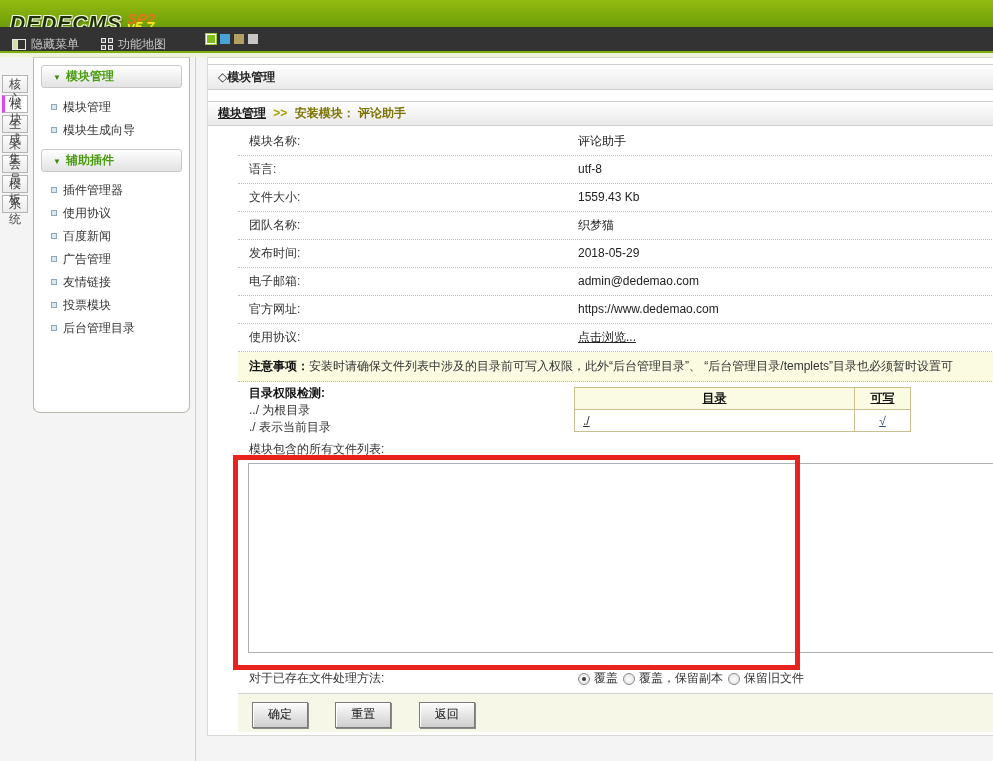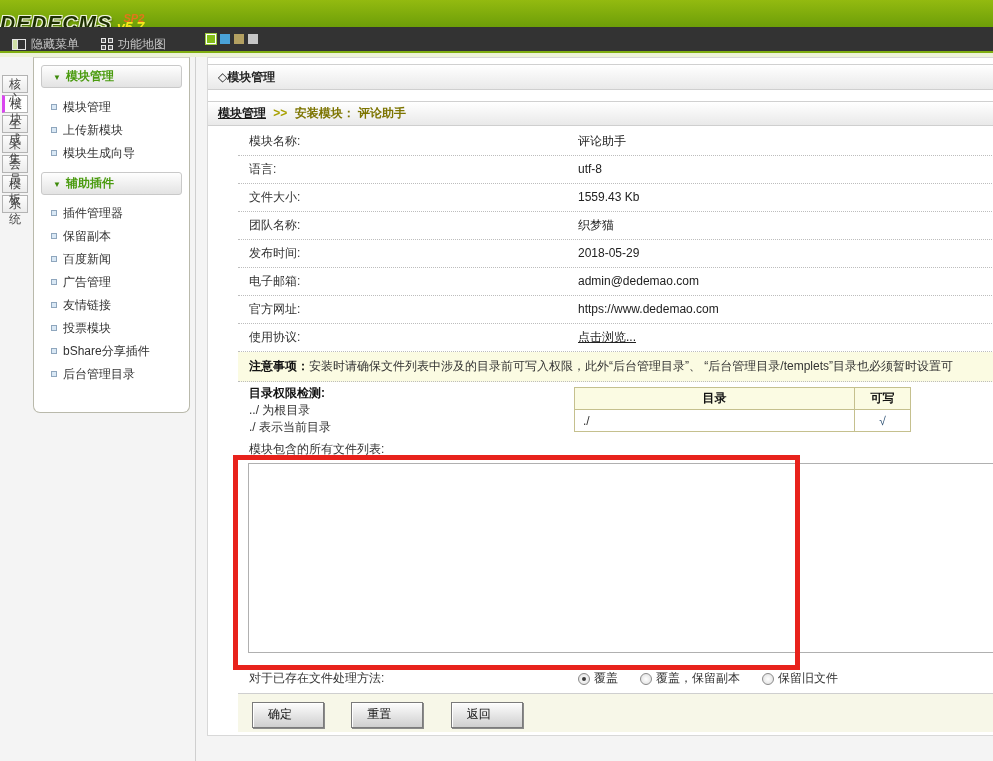--- a/index.html
+++ b/index.html
@@ -1,25 +1,25 @@
 <!DOCTYPE html>
 <html><head>
 <meta charset="utf-8">
 <style>
   * { margin:0; padding:0; box-sizing:border-box; }
   html,body { width:993px; height:761px; overflow:hidden; position:relative;
     font-family:"Liberation Sans","DejaVu Sans",sans-serif; font-size:12px; color:#333; background:#f4f4f4; }
 
   
   .topbar { position:absolute; left:0; top:0; width:993px; height:45px;
-    background:linear-gradient(#93ba10,#548c03); display:flex; align-items:center; padding-left:0; }
+    background:linear-gradient(#93ba10,#548c03); display:flex; align-items:center; padding-left:10px; }
   .logo-text { font-style:italic; font-weight:900; font-size:21px; letter-spacing:1px; color:#1d2f00;
     text-shadow:-1px -1px 0 #eef4da, 1px -1px 0 #eef4da, -1px 1px 0 #eef4da, 1px 1px 0 #eef4da, 2px 2px 2px rgba(0,0,0,.35); }
   .logo-ver { display:inline-block; margin-left:5px; line-height:9px; }
-  .logo-sp { display:block; text-align:right; font-size:11px; font-weight:bold; font-style:italic; color:#e2761b; }
+  .logo-sp { display:block; text-align:center; font-size:15px; font-weight:bold; font-style:italic; color:#e2761b; }
   .logo-v { display:block; font-size:14px; font-weight:bold; font-style:italic; color:#f8e81c; }
 
   
   .toolbar { position:absolute; left:0; top:27px; width:993px; height:24px; background:#333;
     display:flex; align-items:center; padding-left:12px; color:#c9c9c9; }
   .tool-item { display:flex; align-items:center; gap:5px; margin-right:22px; cursor:pointer;margin-top:10px; }
   .ic-hide { width:14px; height:11px; border:1px solid #e5e5e5; display:flex; }
   .ic-hide .p1 { width:5px; height:100%; background:#cfdfa6; border-right:1px solid #e5e5e5; }
   .ic-map { width:12px; height:12px; display:grid; grid-template-columns:5px 5px; grid-template-rows:5px 5px; gap:2px; }
   .ic-map i { border:1px solid #e8e8e8; background:#5a5a5a; }
@@ -73,42 +73,42 @@
   .link { text-decoration:underline; cursor:pointer; }
 
   .note-row { height:30px; line-height:29px; background:#fbfbe2; border-bottom:1px dotted #bdbdbd;
     padding-left:11px; white-space:nowrap; overflow:hidden; }
   .note-label { font-weight:bold; color:#111; }
 
   .dir-row { position:relative; height:57px; padding:3px 0 0 11px; }
   .dir-title { font-weight:bold; line-height:17px; color:#111; }
   .dir-line { line-height:17px; color:#333; }
   .dir-table { position:absolute; left:336px; top:5px; border-collapse:collapse; }
-  .dir-table th, .dir-table td { border:1px solid #c5c08e; height:22px; font-size:12px; }
+  .dir-table th, .dir-table td { border:1px solid #c5c08e; height:22px; font-size:12px;text-decoration:underline; }
   .dir-table th { background:#fbfbe3; font-weight:bold; text-align:center; color:#111; }
   .dir-table .c-dir { width:280px; }
   .dir-table .c-w { width:56px; text-align:center; }
   .dir-table td.c-dir { text-align:left; padding-left:8px; background:#fff; }
   .dir-table td.c-w { color:#335577; background:#fff; }
 
   .files-label-row { height:24px; line-height:20px; padding-left:11px; }
 
   .files-box { display:block; margin-left:10px; width:760px; height:190px; background:#fff;
     border:1px solid #b0b0b0; resize:none; outline:none; font-family:"DejaVu Sans Mono",monospace; }
 
   .radio-row { position:relative; height:28px; line-height:27px; margin-top:12px; padding-left:11px; }
-  .radio-group { position:absolute; left:340px; top:0; display:flex; align-items:center; gap:22px; }
+  .radio-group { position:absolute; left:340px; top:0; display:flex; align-items:center; gap:5px; }
   .radio-opt { display:flex; align-items:center; gap:4px; cursor:pointer; }
   .radio { width:12px; height:12px; border-radius:50%; border:1px solid #8a8a8a;
     background:radial-gradient(#ffffff,#dcdcdc); position:relative; display:inline-block; }
   .radio.checked::after { content:""; position:absolute; left:3px; top:3px; width:4px; height:4px;
     border-radius:50%; background:#3a3a3a; }
 
   .btn-row { background:#f7f7e8; border-top:1px solid #cfcfcf; padding:8px 0 7px 14px; margin-top:0; height:39px; }
-  .btn { font-family:inherit; font-size:12px; padding:3px 31px 4px 15px; margin-right:24px; cursor:pointer;
+  .btn { font-family:inherit; font-size:12px; padding:3px 15px 4px 15px; margin-right:24px; cursor:pointer;
     color:#111; background:linear-gradient(#fdfdfd,#cfcfcf); border:1px solid #7b7b7b;
     box-shadow:inset 1px 1px 0 #fff, 1px 1px 0 #8a8a8a; }
 
   
   .red-box { position:absolute; left:233px; top:455px; width:567px; height:215px;
     border:5px solid #e8221c; z-index:20; pointer-events:none; }
 </style>
 </head>
 <body>
 
@@ -157,35 +157,33 @@
   <div class="tab"><span class="t-label">系统</span></div>
 </div>
 
 <div class="menu-panel">
   <div class="menu-head">
     <span class="arr">▼</span>
     <span>模块管理</span>
   </div>
   <ul class="menu-ul">
     <li><span class="bullet"></span><span>模块管理</span></li>
-    <li><span class="bullet"></span><span>上传新模块</span></li>
     <li><span class="bullet"></span><span>模块生成向导</span></li>
   </ul>
   <div class="menu-head">
     <span class="arr">▼</span>
     <span>辅助插件</span>
   </div>
   <ul class="menu-ul second">
     <li><span class="bullet"></span><span>插件管理器</span></li>
-    <li><span class="bullet"></span><span>保留副本</span></li>
+    <li><span class="bullet"></span><span>使用协议</span></li>
     <li><span class="bullet"></span><span>百度新闻</span></li>
     <li><span class="bullet"></span><span>广告管理</span></li>
     <li><span class="bullet"></span><span>友情链接</span></li>
     <li><span class="bullet"></span><span>投票模块</span></li>
-    <li><span class="bullet"></span><span>bShare分享插件</span></li>
     <li><span class="bullet"></span><span>后台管理目录</span></li>
   </ul>
 </div>
 
 <div class="content">
 
   <div class="cbar cbar1">
     <span>◇</span><span>模块管理</span>
   </div>
 

